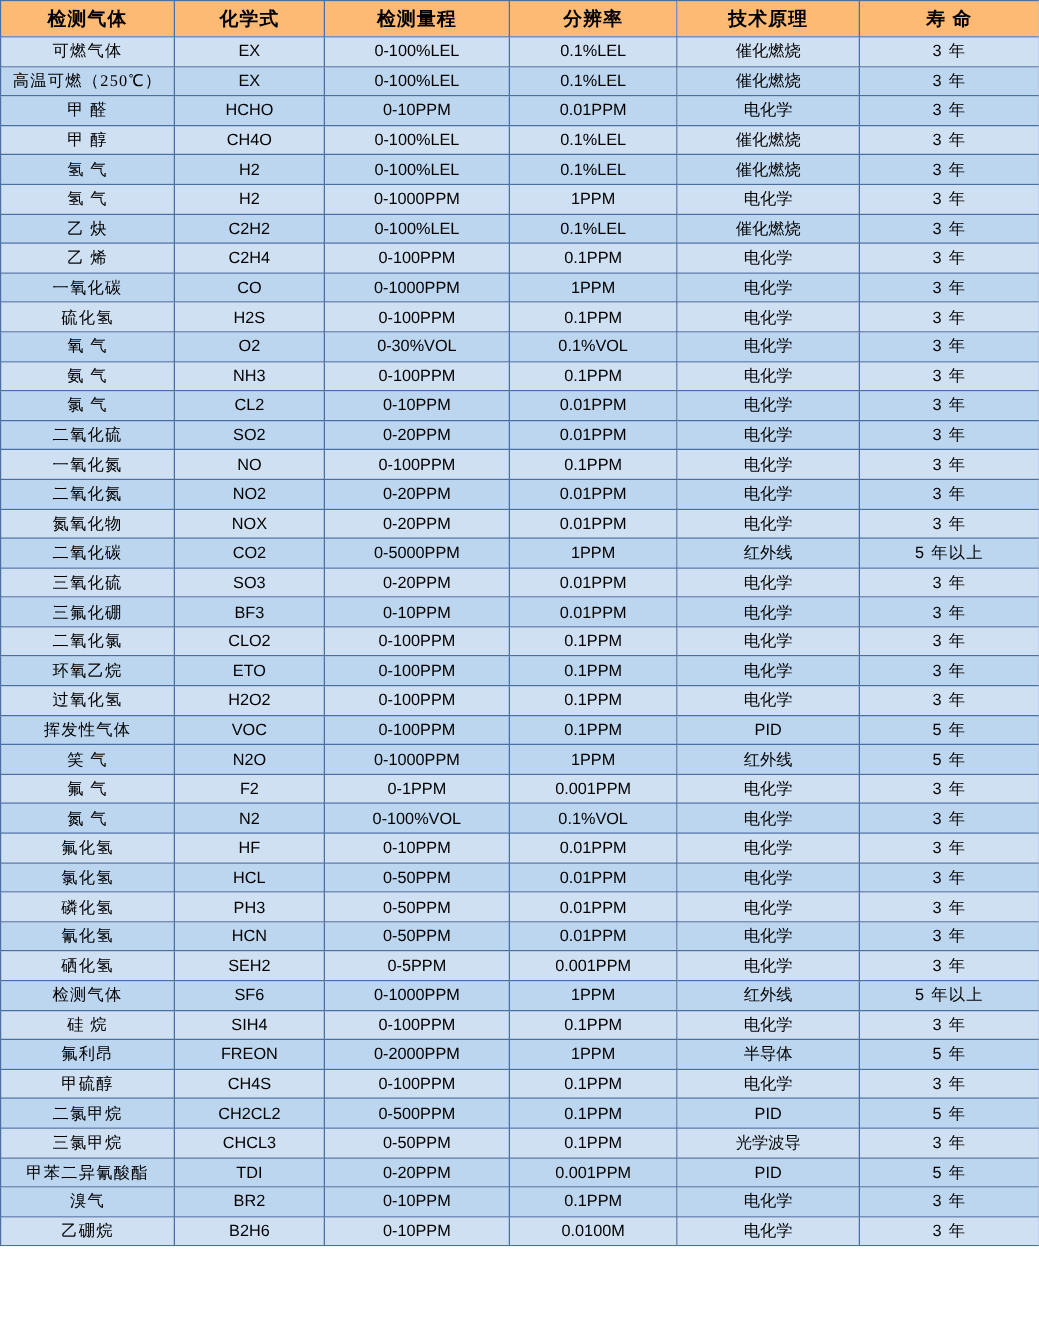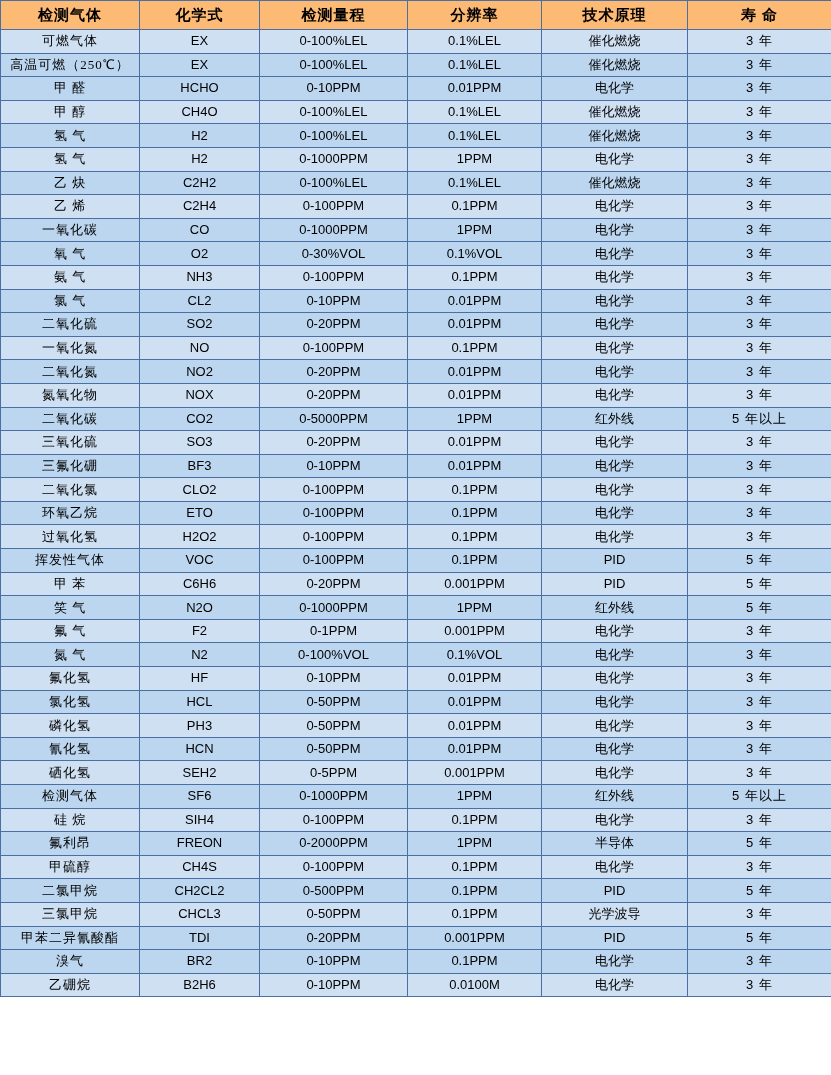--- a/index.html
+++ b/index.html
@@ -142,20 +142,28 @@
         <td class="life">3 年</td>
       </tr>
       <tr class="even">
         <td class="name">一氧化碳</td>
         <td class="formula">CO</td>
         <td class="range">0-1000PPM</td>
         <td class="resolution">1PPM</td>
         <td class="principle">电化学</td>
         <td class="life">3 年</td>
       </tr>
+      <tr class="odd">
+        <td class="name">硫化氢</td>
+        <td class="formula">H2S</td>
+        <td class="range">0-100PPM</td>
+        <td class="resolution">0.1PPM</td>
+        <td class="principle">电化学</td>
+        <td class="life">3 年</td>
+      </tr>
       <tr class="even">
         <td class="name">氧 气</td>
         <td class="formula">O2</td>
         <td class="range">0-30%VOL</td>
         <td class="resolution">0.1%VOL</td>
         <td class="principle">电化学</td>
         <td class="life">3 年</td>
       </tr>
       <tr class="odd">
         <td class="name">氨 气</td>
@@ -251,28 +259,20 @@
         <td class="range">0-100PPM</td>
         <td class="resolution">0.1PPM</td>
         <td class="principle">电化学</td>
         <td class="life">3 年</td>
       </tr>
       <tr class="even">
         <td class="name">挥发性气体</td>
         <td class="formula">VOC</td>
         <td class="range">0-100PPM</td>
         <td class="resolution">0.1PPM</td>
-        <td class="principle">PID</td>
-        <td class="life">5 年</td>
-      </tr>
-      <tr class="odd">
-        <td class="name">甲 苯</td>
-        <td class="formula">C6H6</td>
-        <td class="range">0-20PPM</td>
-        <td class="resolution">0.001PPM</td>
         <td class="principle">PID</td>
         <td class="life">5 年</td>
       </tr>
       <tr class="even">
         <td class="name">笑 气</td>
         <td class="formula">N2O</td>
         <td class="range">0-1000PPM</td>
         <td class="resolution">1PPM</td>
         <td class="principle">红外线</td>
         <td class="life">5 年</td>

